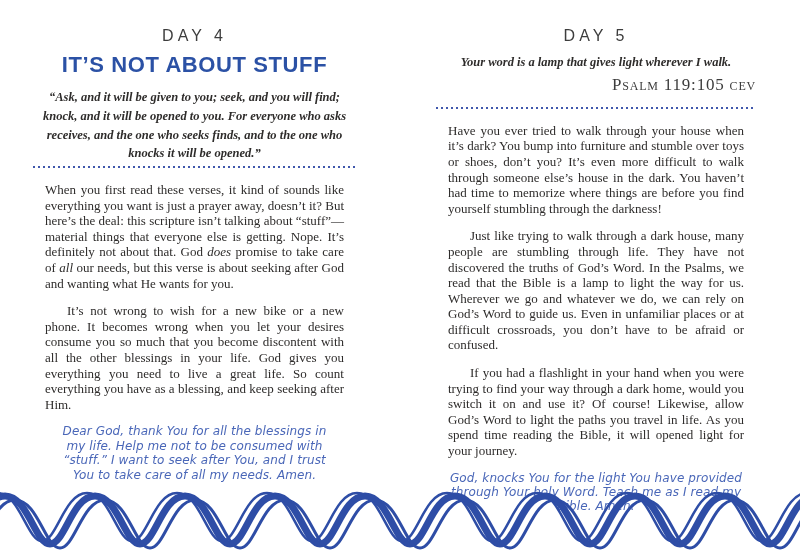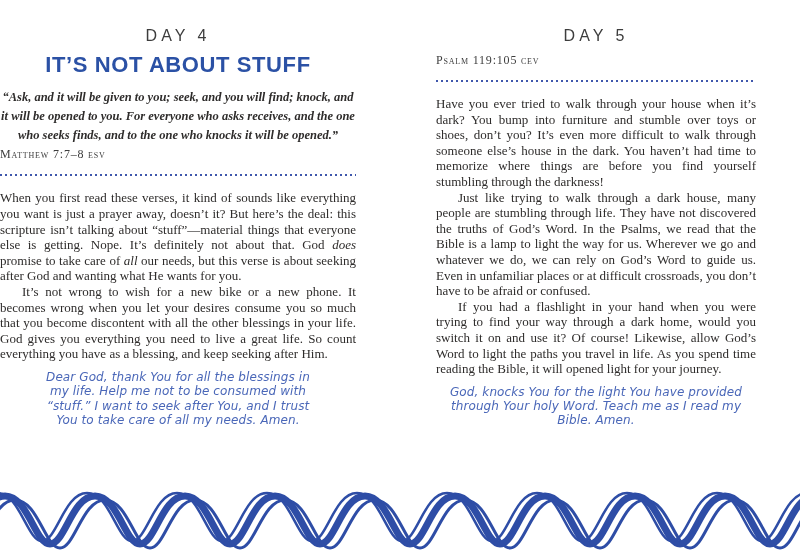--- a/index.html
+++ b/index.html
@@ -13,21 +13,21 @@
   .spread {
     display: flex;
     width: 800px;
     height: 560px;
   }
   .page {
     box-sizing: border-box;
     width: 400px;
     padding-top: 27px;
   }
-  .page.left  { padding-right: 44px; }
+  .page.left  { padding-left: 33px; padding-right: 44px; }
   .page.right { padding-left: 36px; padding-right: 44px; }
 
   .day {
     text-align: center;
     font-family: "Liberation Sans", sans-serif;
     font-size: 16px;
     font-weight: 400;
     letter-spacing: 4px;
     color: var(--day-ink, #3d3d3d);
     margin: 0 0 8px 0;
@@ -45,36 +45,36 @@
   .verse {
     text-align: center;
     font-style: italic;
     font-weight: 700;
     font-size: 12.5px;
     line-height: 1.5;
     color: var(--body-ink, #2e2c2b);
     margin: 0 auto 3px auto;
   }
   .ref {
-    text-align: left;
+    text-align: right;
     font-variant: small-caps;
-    font-size: 12px;
+    font-size: 17px;
     letter-spacing: 0.8px;
     color: var(--day-ink, #3d3d3d);
     margin: 0 0 12px 0;
   }
   .dots {
     height: 2px;
     margin: 0 0 14px 0;
     background-image: repeating-linear-gradient(to right,
       var(--dot-blue, #3f57ac) 0px, var(--dot-blue, #3f57ac) 2px,
       transparent 2px, transparent 5px);
   }
   .body p.bp {
-    margin: 0;
+    margin: 12px;
     font-size: 13px;
     line-height: 1.2;
     text-align: justify;
     color: var(--body-ink, #2e2c2b);
   }
   .body p.bp.indent { text-indent: 22px; }
   .prayer {
     font-family: "DejaVu Sans", sans-serif;
     font-style: italic;
     font-size: 12px;
@@ -97,31 +97,31 @@
 </style>
 </head>
 <body>
 
 <div class="spread">
 
   <section class="page left">
     <div class="day">DAY 4</div>
     <h1 class="title">IT’S NOT ABOUT STUFF</h1>
     <p class="verse">“Ask, and it will be given to you; seek, and you will find; knock, and it will be opened to you. For everyone who asks receives, and the one who seeks finds, and to the one who knocks it will be opened.”</p>
-    <p class="ref">Matthew 7:7–8 esv</p>
     <div class="dots"></div>
     <div class="body">
         <p class="bp"><span>When you first read these verses, it kind of sounds like everything you want is just a prayer away, doesn’t it? But here’s the deal: this scripture isn’t talking about “stuff”—material things that everyone else is getting. Nope. It’s definitely not about that. God </span><em>does</em><span> promise to take care of </span><em>all</em><span> our needs, but this verse is about seeking after God and wanting what He wants for you.</span></p>
         <p class="bp indent"><span>It’s not wrong to wish for a new bike or a new phone. It becomes wrong when you let your desires consume you so much that you become discontent with all the other blessings in your life. God gives you everything you need to live a great life. So count everything you have as a blessing, and keep seeking after Him.</span></p>
       </div>
     <p class="prayer">Dear God, thank You for all the blessings in my life. Help me not to be consumed with “stuff.” I want to seek after You, and I trust You to take care of all my needs. Amen.</p>
   </section>
 
   <section class="page right">
     <div class="day">DAY 5</div>
+    <p class="verse">Your word is a lamp that gives light wherever I walk.</p>
     <p class="ref">Psalm 119:105 cev</p>
     <div class="dots"></div>
     <div class="body">
         <p class="bp"><span>Have you ever tried to walk through your house when it’s dark? You bump into furniture and stumble over toys or shoes, don’t you? It’s even more difficult to walk through someone else’s house in the dark. You haven’t had time to memorize where things are before you find yourself stumbling through the darkness!</span></p>
         <p class="bp indent"><span>Just like trying to walk through a dark house, many people are stumbling through life. They have not discovered the truths of God’s Word. In the Psalms, we read that the Bible is a lamp to light the way for us. Wherever we go and whatever we do, we can rely on God’s Word to guide us. Even in unfamiliar places or at difficult crossroads, you don’t have to be afraid or confused.</span></p>
         <p class="bp indent"><span>If you had a flashlight in your hand when you were trying to find your way through a dark home, would you switch it on and use it? Of course! Likewise, allow God’s Word to light the paths you travel in life. As you spend time reading the Bible, it will opened light for your journey.</span></p>
       </div>
     <p class="prayer">God, knocks You for the light You have provided through Your holy Word. Teach me as I read my Bible. Amen.</p>
   </section>
 

